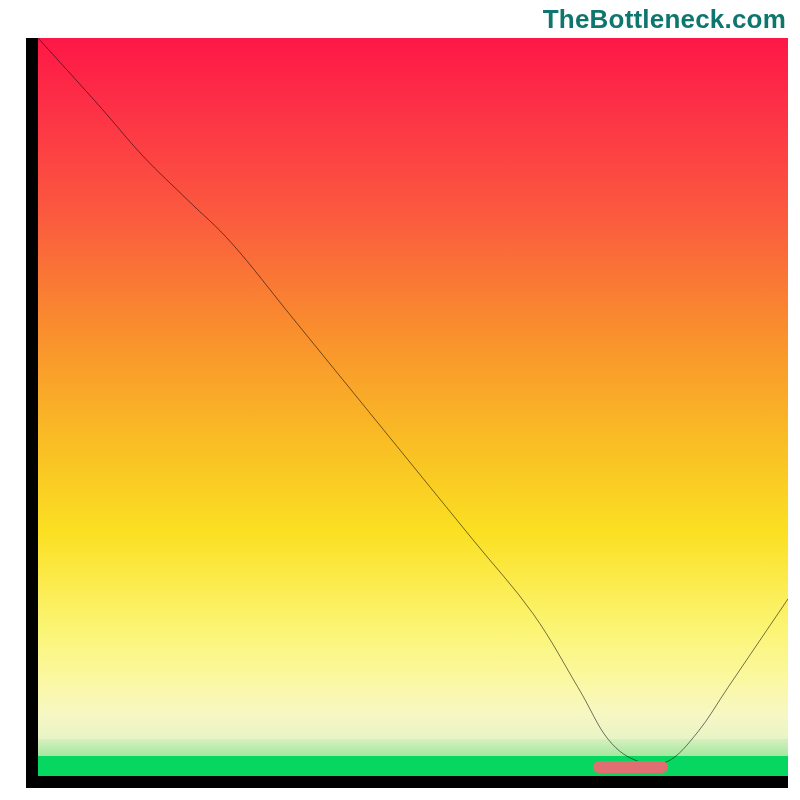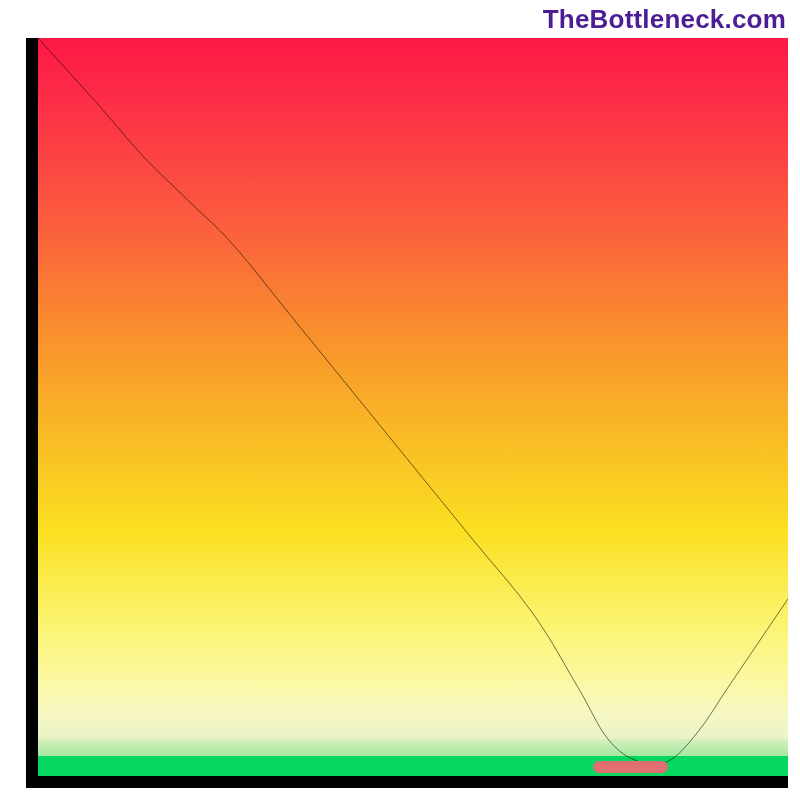--- a/index.html
+++ b/index.html
@@ -13,21 +13,21 @@
   }
   .stage {
     position: relative;
     width: 800px;
     height: 800px;
   }
   .watermark {
     position: absolute;
     top: 4px;
     right: 14px;
-    color: #4c1d95;
+    color: #0f766e;
     font-size: 26px;
     font-weight: 600;
     letter-spacing: 0.2px;
     user-select: none;
   }
   .plot-frame {
     position: absolute;
     left: 26px;
     top: 38px;
     width: 750px;

